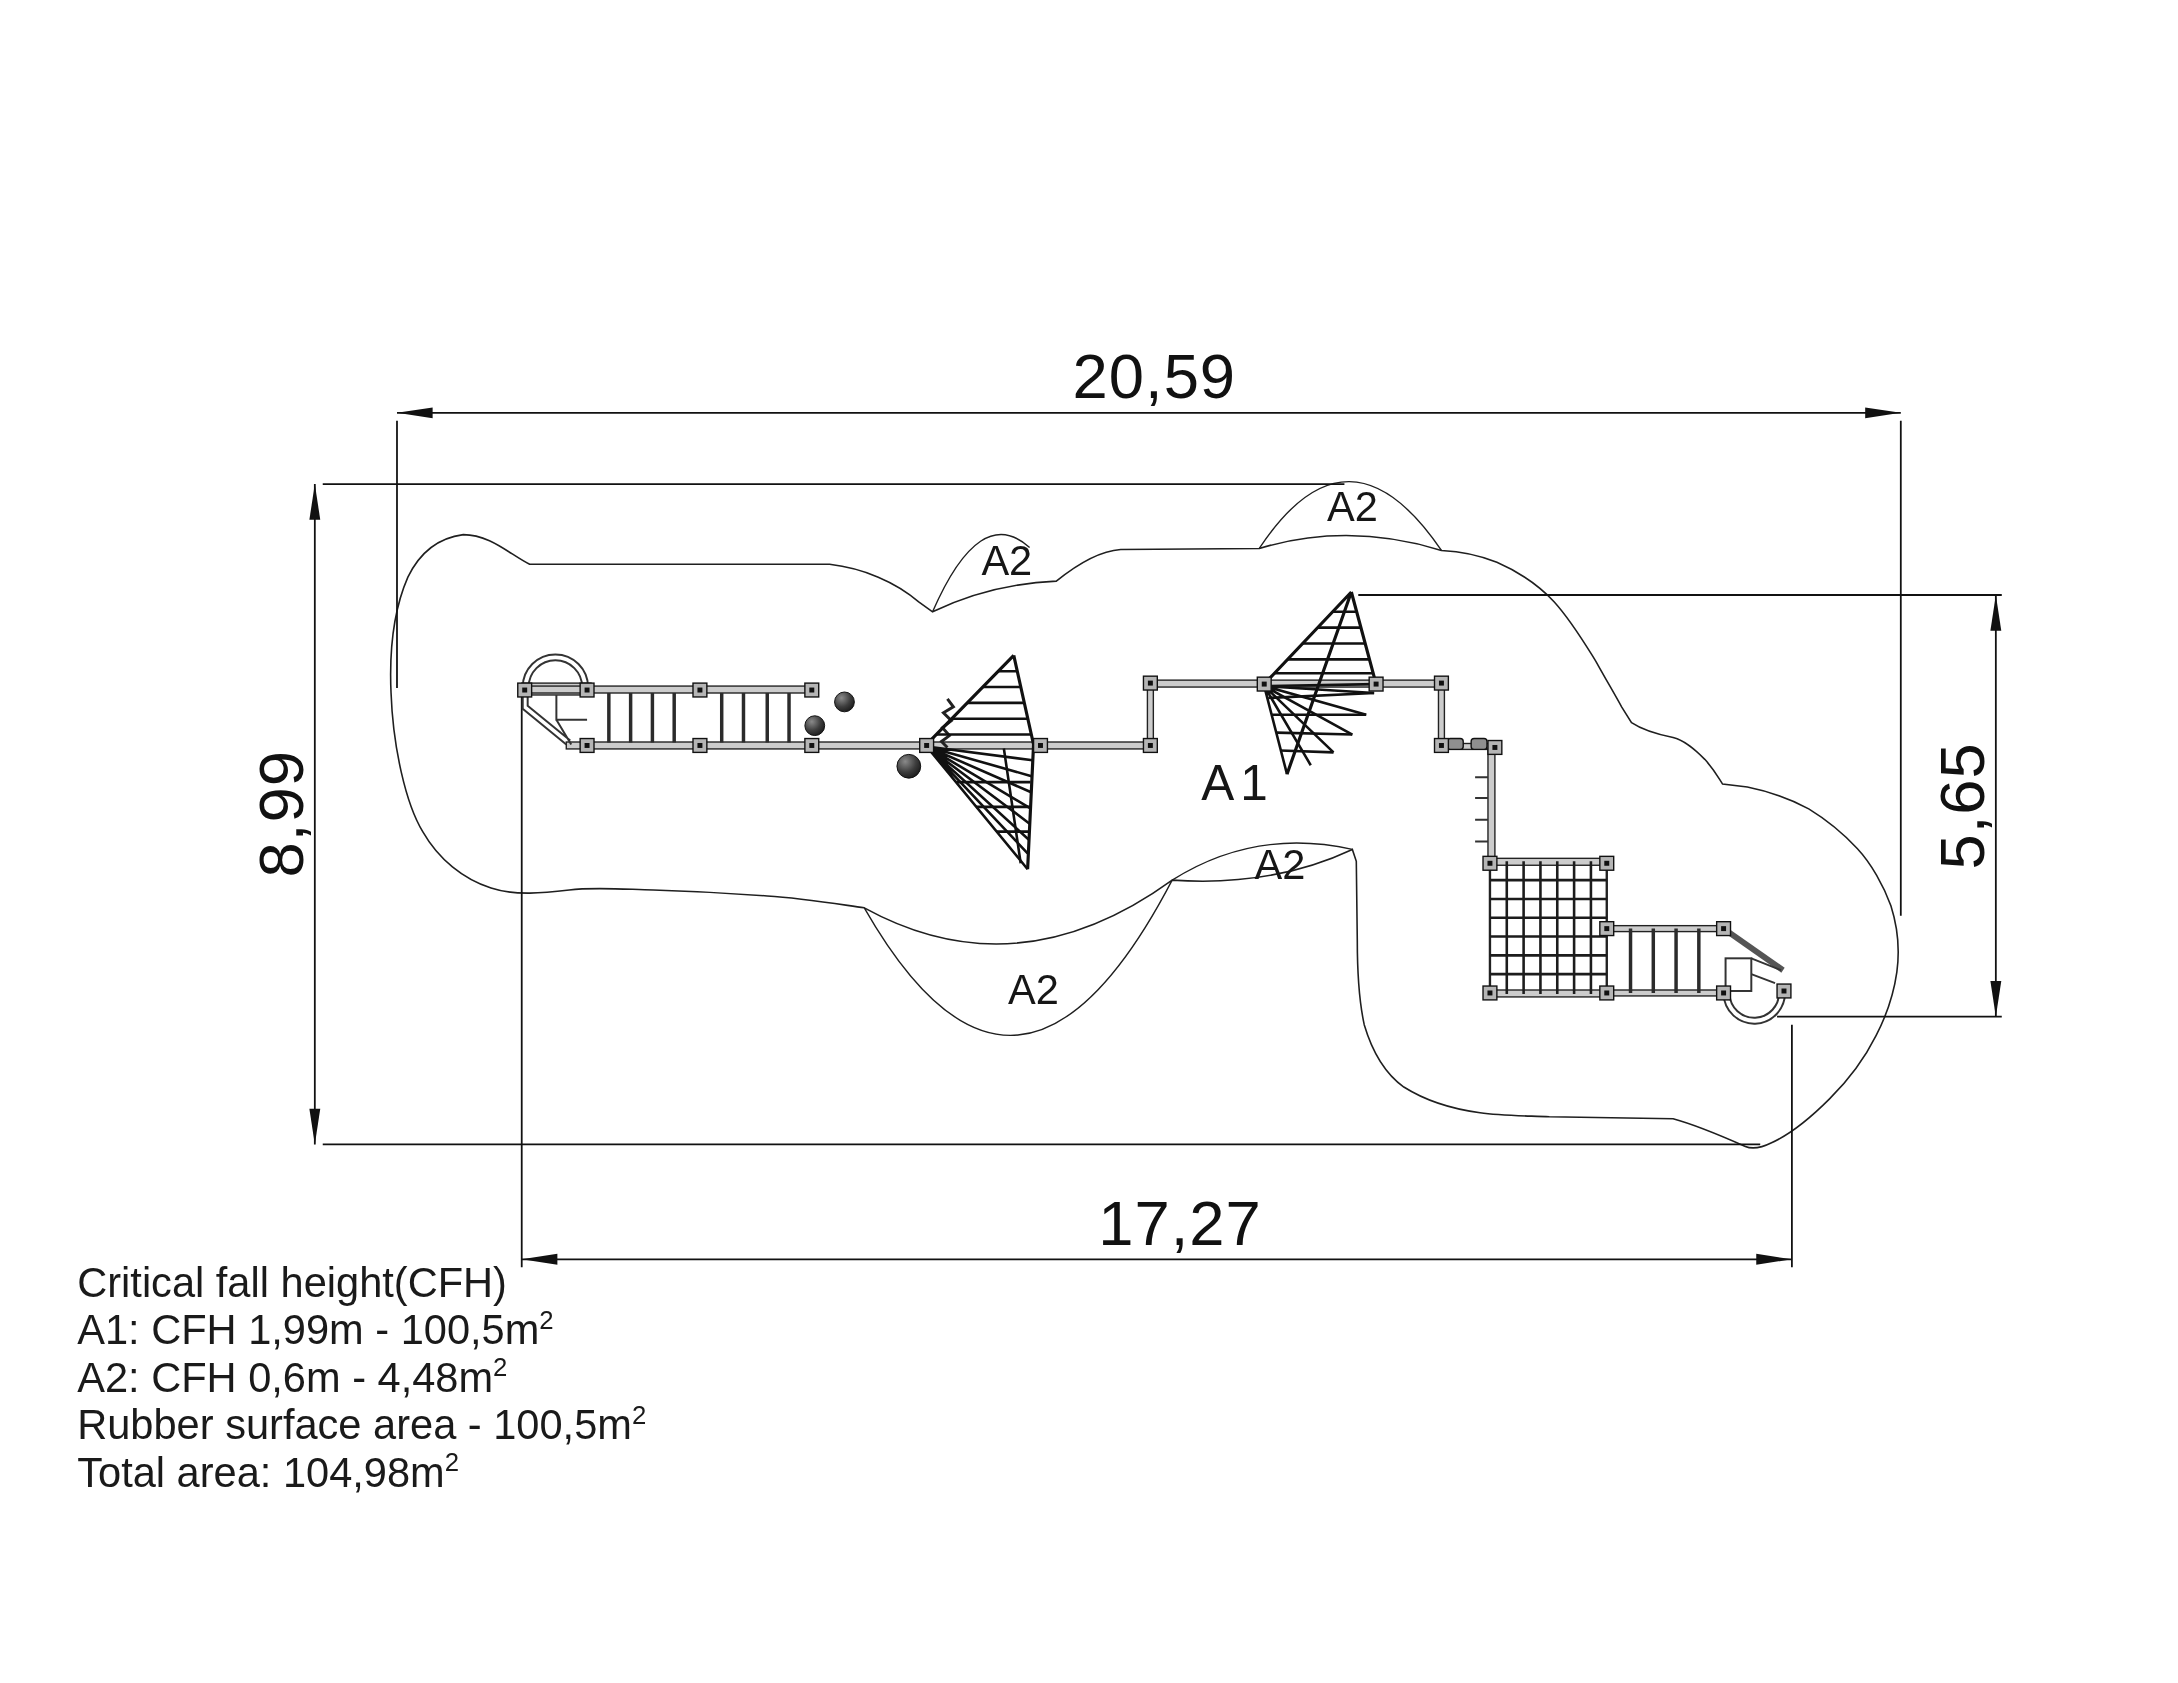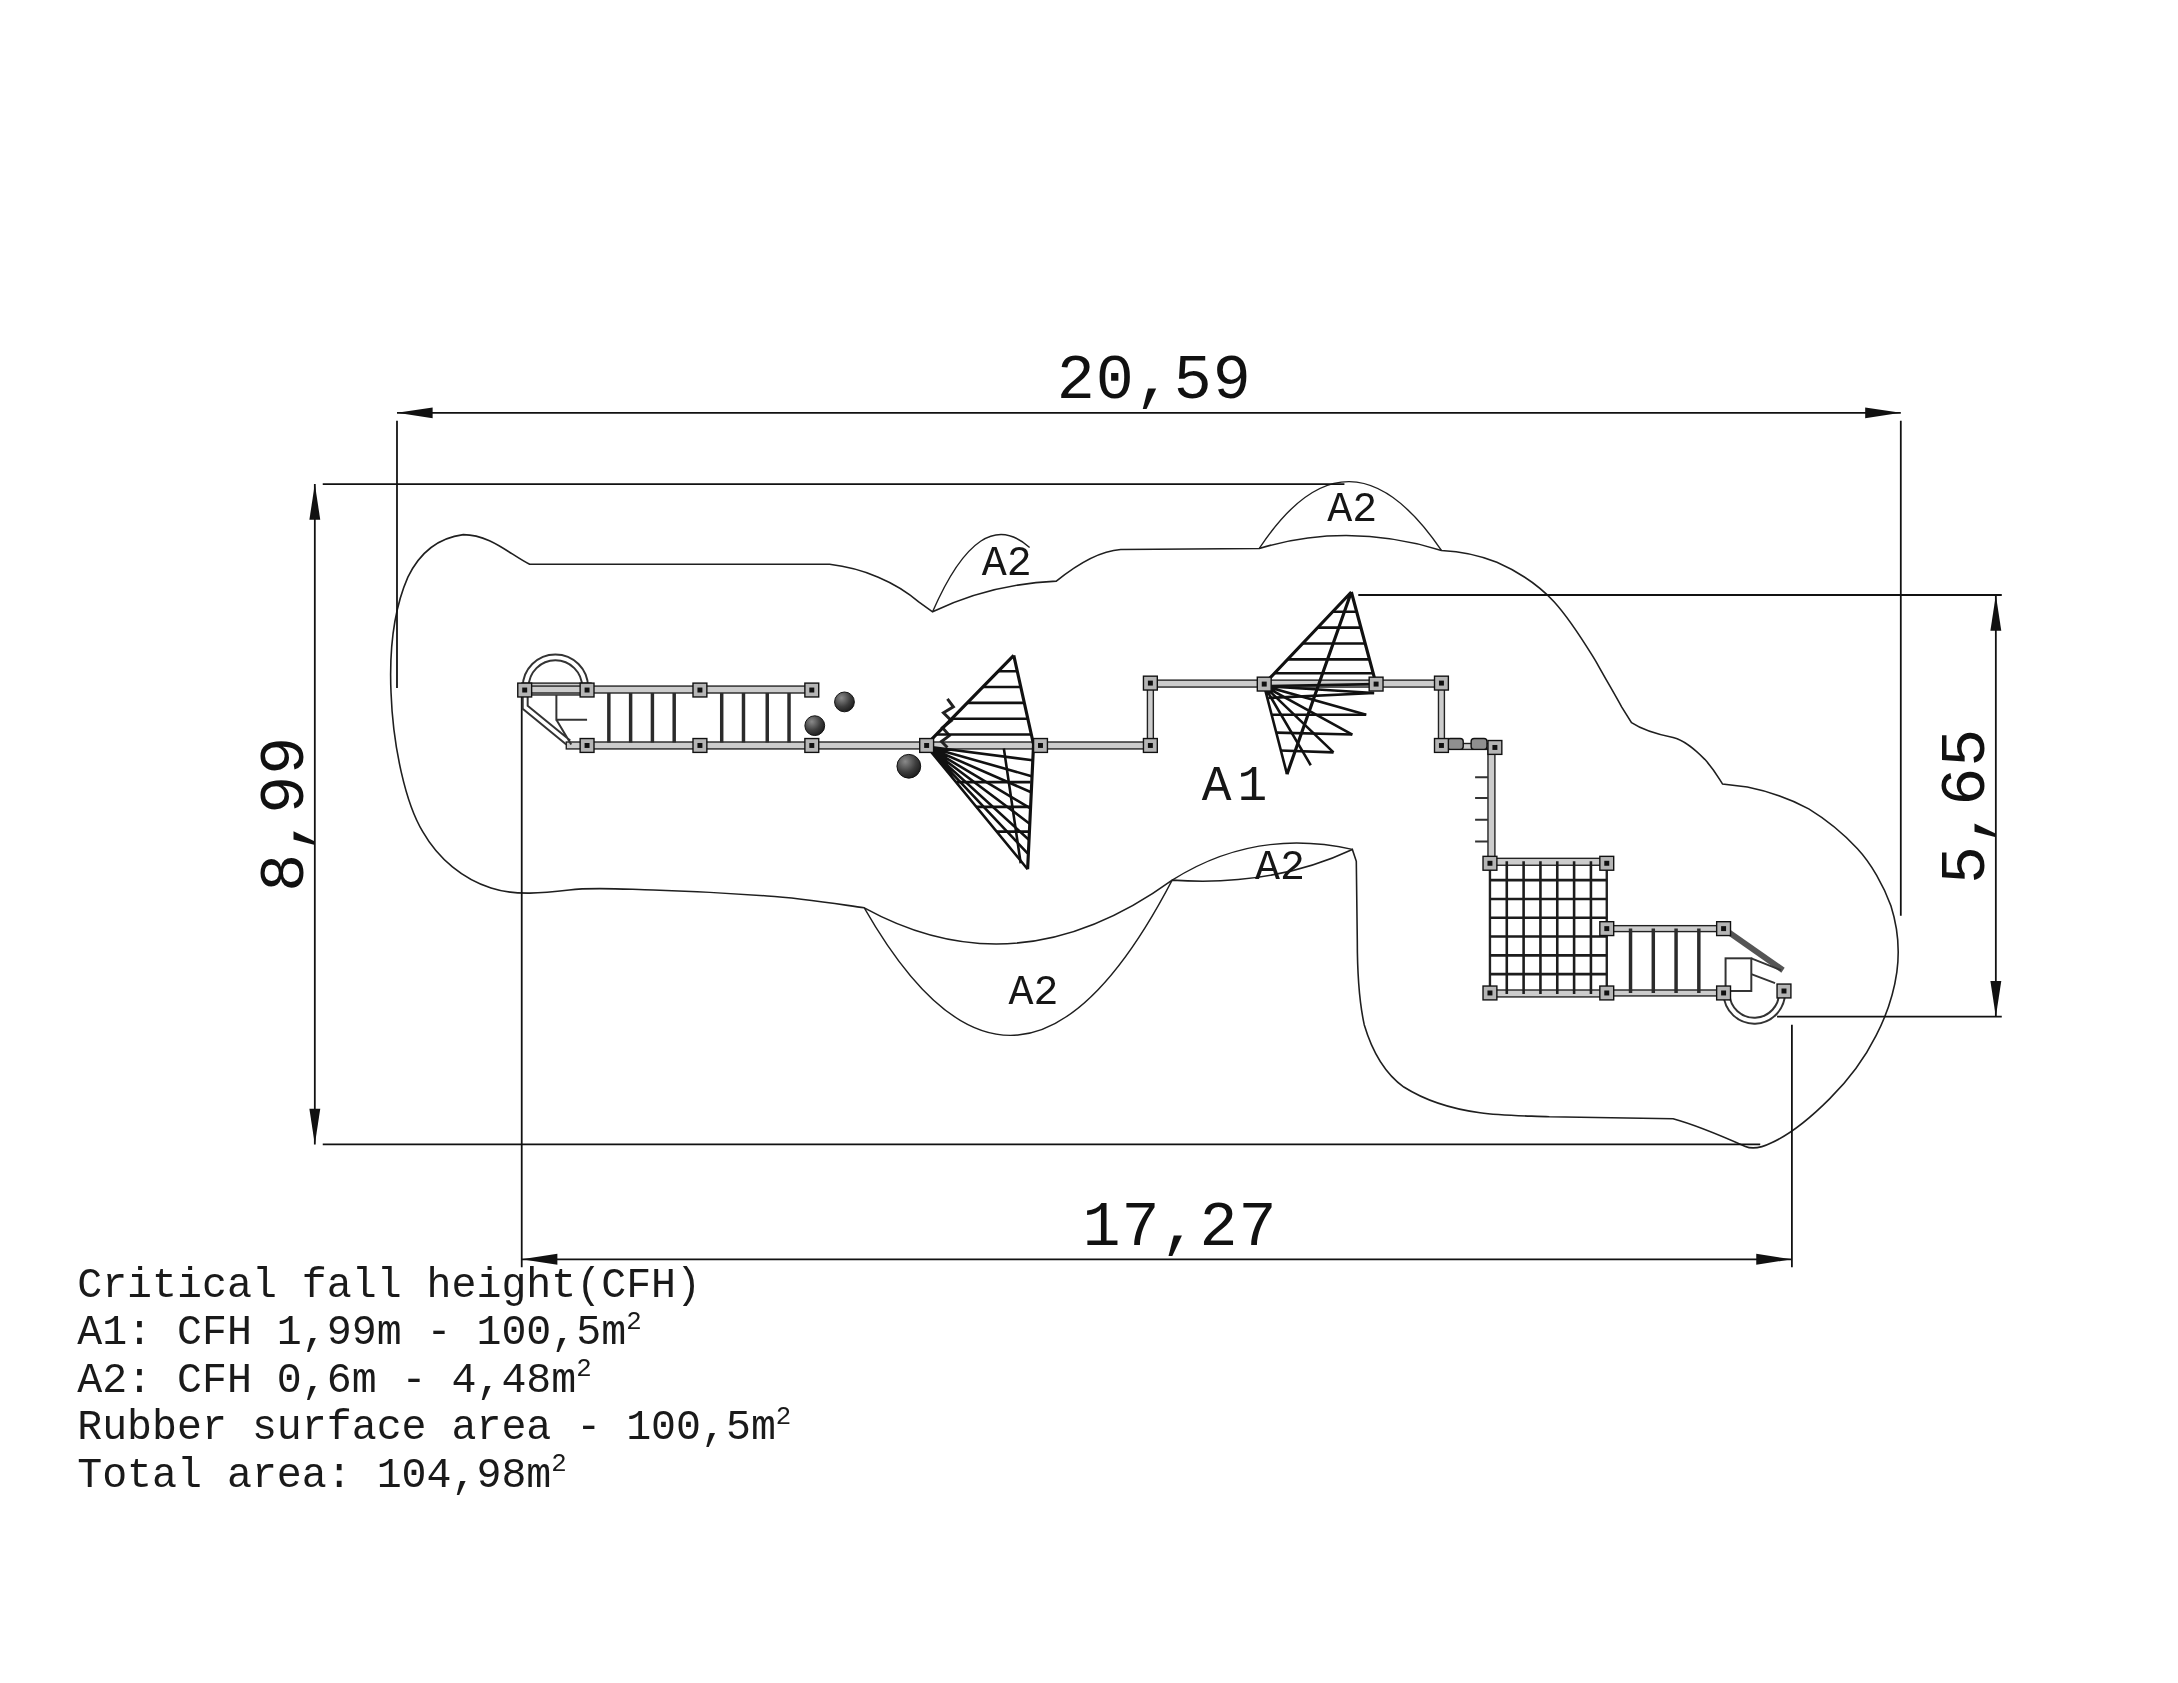--- a/index.html
+++ b/index.html
@@ -1,20 +1,20 @@
 <!DOCTYPE html>
 <html><head>
 <meta charset="utf-8">
 <style>
   html,body{margin:0;padding:0;background:#ffffff;}
   #sheet{
     position:relative;
     width:2178px;height:1683px;
     background:#ffffff;
-    font-family:Liberation Mono, monospace;
+    font-family:Liberation Sans, sans-serif;
     overflow:hidden;
   }
   svg{position:absolute;left:0;top:0;}
   .outline{fill:none;stroke:#1f1f1f;stroke-width:1.6;}
   .thin{fill:none;stroke:#1f1f1f;stroke-width:1.4;}
   .dim{stroke:#111111;stroke-width:1.8;fill:none;}
   .arrow{fill:#111111;stroke:none;}
   .dimtext{fill:#111111;font-size:64px;letter-spacing:1px;}
   .zonetext{fill:#161616;font-size:42px;}
   .a1text{fill:#161616;font-size:50px;}

